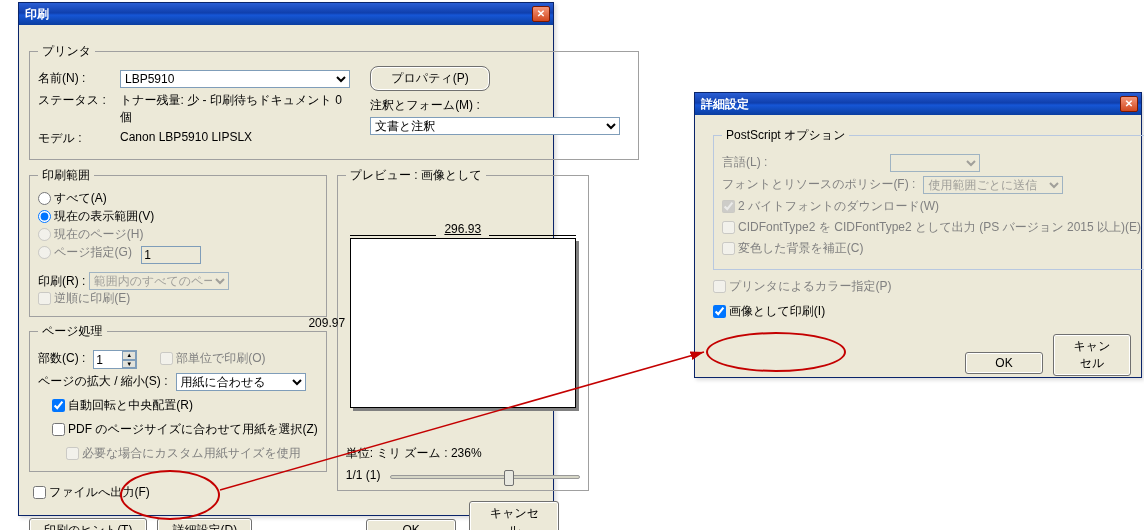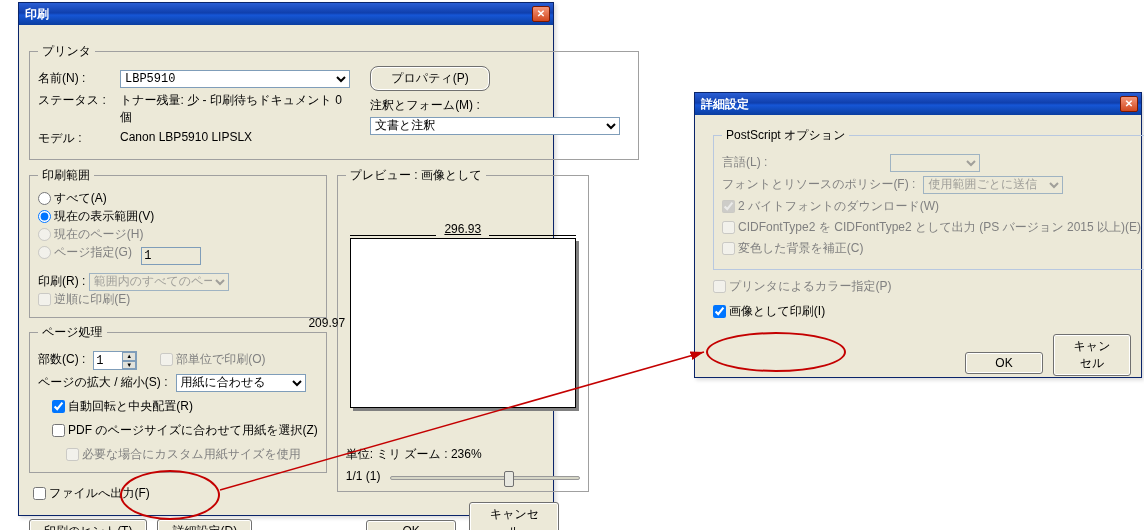--- a/index.html
+++ b/index.html
@@ -55,21 +55,21 @@
   }
   fieldset.group > legend {
     padding: 0 4px;
     color: #000;
   }
   .disabled-text { color: #808080; }
   label.inline { display: inline-flex; align-items: center; white-space: nowrap; }
   input[type="radio"], input[type="checkbox"] { margin: 0 3px 0 0; vertical-align: middle; }
 
   select, input[type="text"] {
-    font-family: Liberation Mono, monospace;
+    font-family: Liberation Sans, sans-serif;
     font-size: 12px;
     background: #fff;
     border: 1px solid #7f9db9;
   }
   input[readonly] { background: #ece9d8; }
 
   .btn {
     font-family: inherit;
     font-size: 12px;
     background: #ece9d8;

